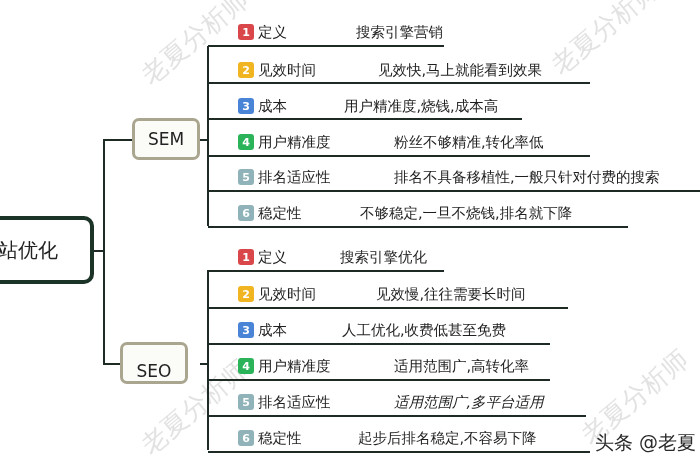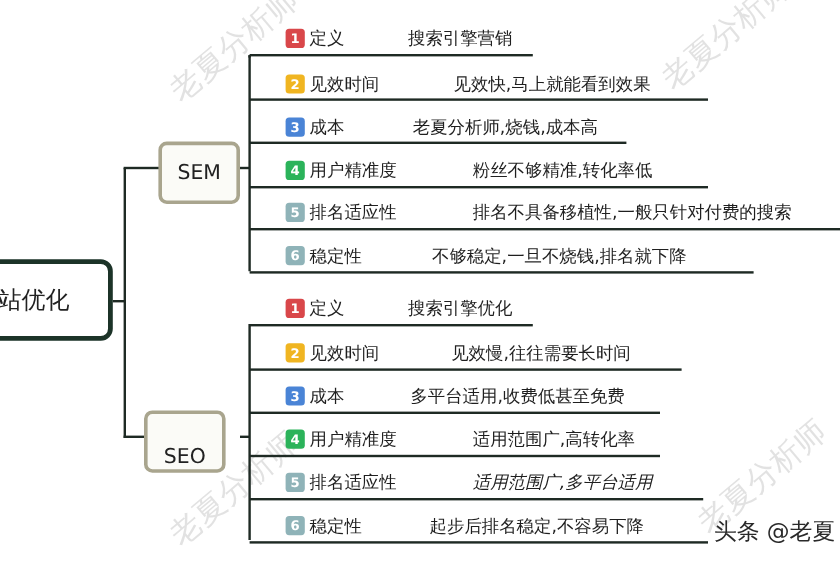--- a/index.html
+++ b/index.html
@@ -11,21 +11,21 @@
   }
   .line-v { position:absolute; width:2px; background:#1e2a24; }
   .line-h { position:absolute; height:2px; background:#1e2a24; }
   .root {
     position:absolute; left:-40px; top:216px; width:134px; height:68px;
     border:4px solid #1c3328; border-radius:10px; background:#fff;
     box-sizing:border-box; display:flex; align-items:center; justify-content:flex-end;
     padding-right:32px; font-size:20px; color:#222;
   }
   .branch {
-    position:absolute; width:68px; height:52px;
+    position:absolute; width:68px; height:42px;
     border:3px solid #a9a58e; border-radius:7px; background:#fbfbf7;
     box-sizing:border-box; display:flex; align-items:center; justify-content:center;
     font-size:17px; color:#222;
   }
   .row { position:absolute; height:28px; display:flex; align-items:center; font-size:14.5px; white-space:nowrap; }
   .underline { position:absolute; height:2px; background:#1e2a24; }
   .badge {
     display:inline-flex; width:16px; height:16px; border-radius:3px;
     color:#fff; font-size:11px; font-weight:bold; align-items:center; justify-content:center;
     margin-right:4px;
@@ -67,35 +67,35 @@
 <div class="branch" style="left:120px;top:342px;align-items:flex-end;">
   <span>SEO</span>
 </div>
 <div class="line-h" style="left:200px;top:363px;width:8px;"></div>
 <div class="line-v" style="left:207px;top:270px;height:180px;"></div>
 
 <div class="underline" style="left:208px;top:45px;width:236px;"></div>
 <div class="row" style="left:238px;top:18px;">
   <span class="badge" style="background:#d9474a;">1</span>
   <span class="label">定义</span>
-  <span class="value" style="left:102px;">搜索引擎营销</span>
+  <span class="value" style="left:118px;">搜索引擎营销</span>
 </div>
 
 <div class="underline" style="left:208px;top:82px;width:382px;"></div>
 <div class="row" style="left:238px;top:56px;">
   <span class="badge" style="background:#f0b521;">2</span>
   <span class="label">见效时间</span>
   <span class="value" style="left:140px;">见效快,马上就能看到效果</span>
 </div>
 
 <div class="underline" style="left:208px;top:118px;width:314px;"></div>
 <div class="row" style="left:238px;top:92px;">
   <span class="badge" style="background:#4a84d6;">3</span>
   <span class="label">成本</span>
-  <span class="value" style="left:106px;">老夏分析师,烧钱,成本高</span>
+  <span class="value" style="left:106px;">用户精准度,烧钱,成本高</span>
 </div>
 
 <div class="underline" style="left:208px;top:155px;width:382px;"></div>
 <div class="row" style="left:238px;top:128px;">
   <span class="badge" style="background:#2bb35a;">4</span>
   <span class="label">用户精准度</span>
   <span class="value" style="left:156px;">粉丝不够精准,转化率低</span>
 </div>
 
 <div class="underline" style="left:208px;top:190px;width:492px;"></div>
@@ -123,21 +123,21 @@
 <div class="row" style="left:238px;top:280px;">
   <span class="badge" style="background:#f0b521;">2</span>
   <span class="label">见效时间</span>
   <span class="value" style="left:138px;">见效慢,往往需要长时间</span>
 </div>
 
 <div class="underline" style="left:208px;top:343px;width:342px;"></div>
 <div class="row" style="left:238px;top:316px;">
   <span class="badge" style="background:#4a84d6;">3</span>
   <span class="label">成本</span>
-  <span class="value" style="left:104px;">多平台适用,收费低甚至免费</span>
+  <span class="value" style="left:104px;">人工优化,收费低甚至免费</span>
 </div>
 
 <div class="underline" style="left:208px;top:379px;width:342px;"></div>
 <div class="row" style="left:238px;top:352px;">
   <span class="badge" style="background:#2bb35a;">4</span>
   <span class="label">用户精准度</span>
   <span class="value" style="left:156px;">适用范围广,高转化率</span>
 </div>
 
 <div class="underline" style="left:208px;top:415px;width:378px;"></div>

